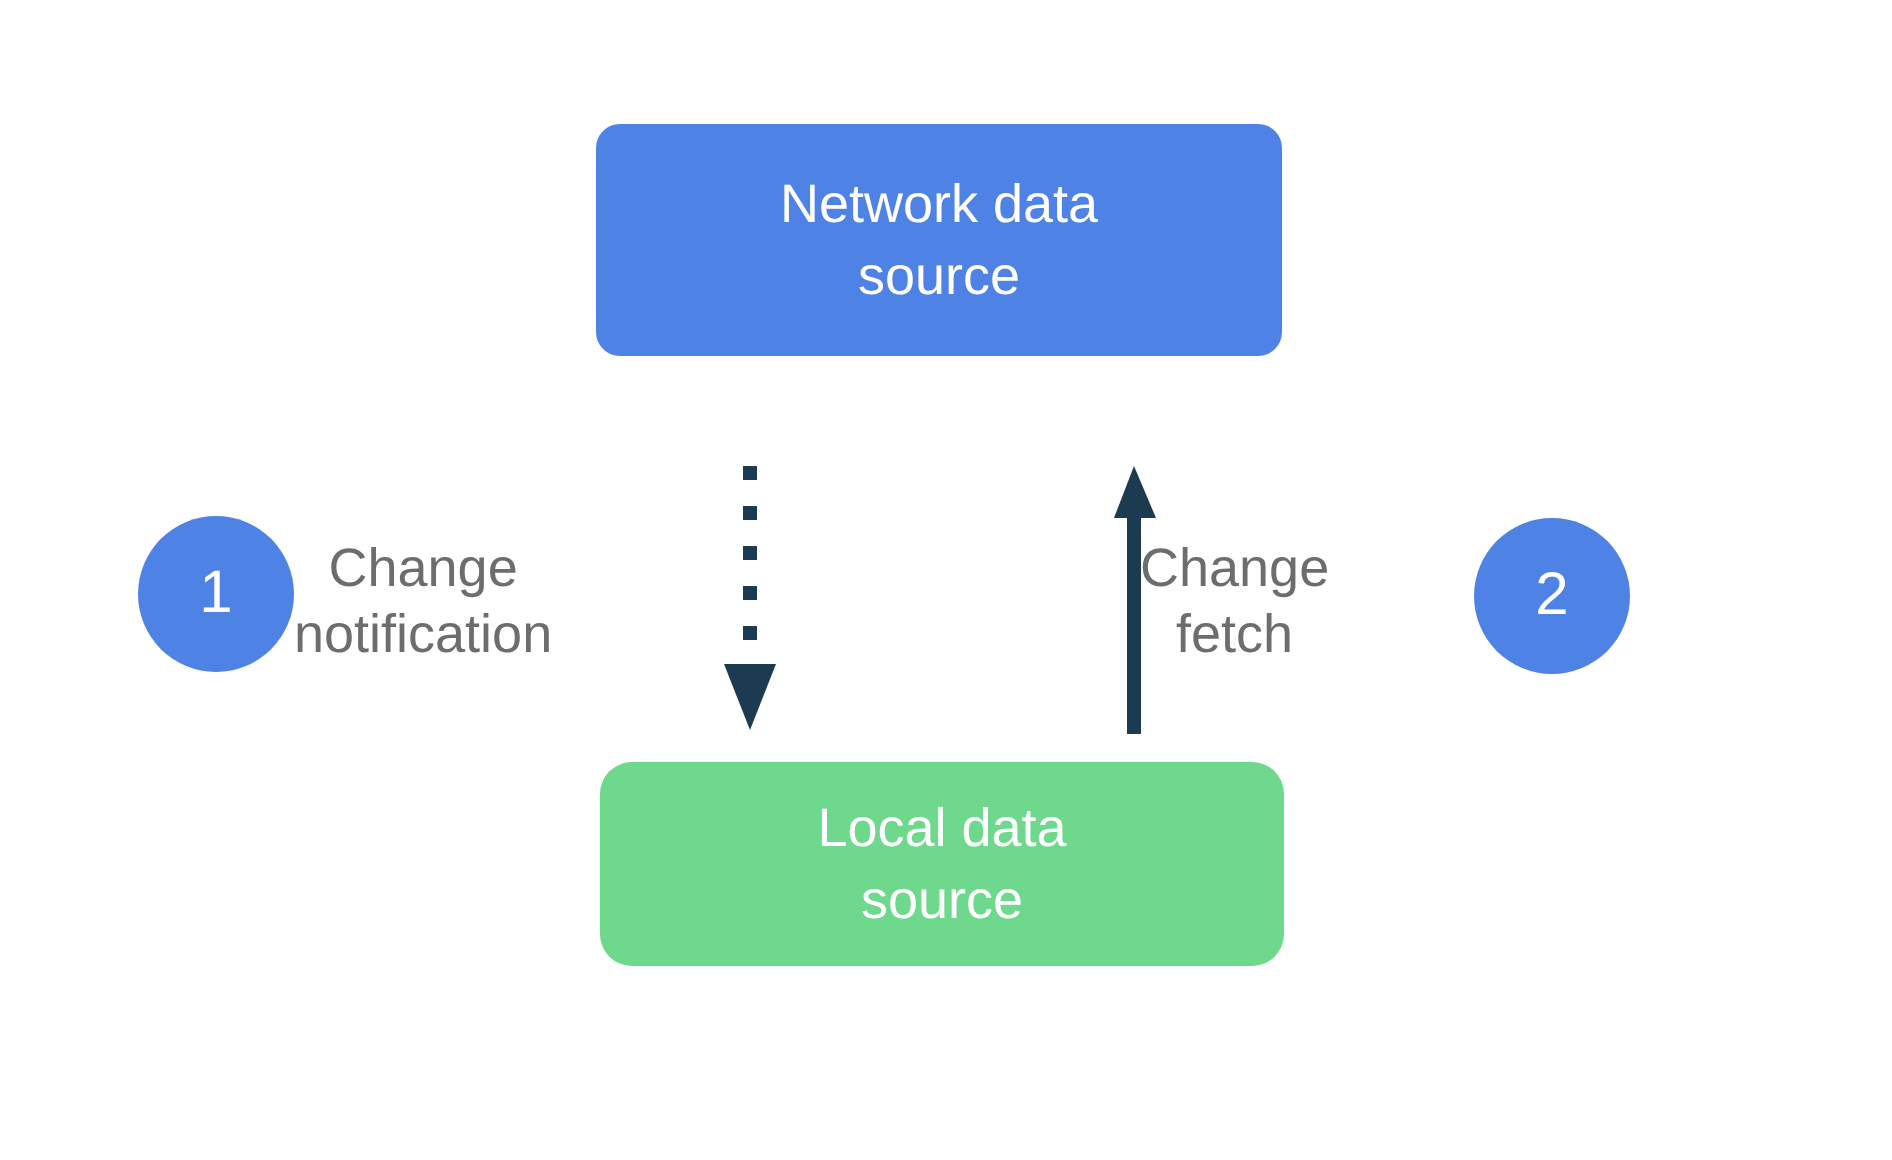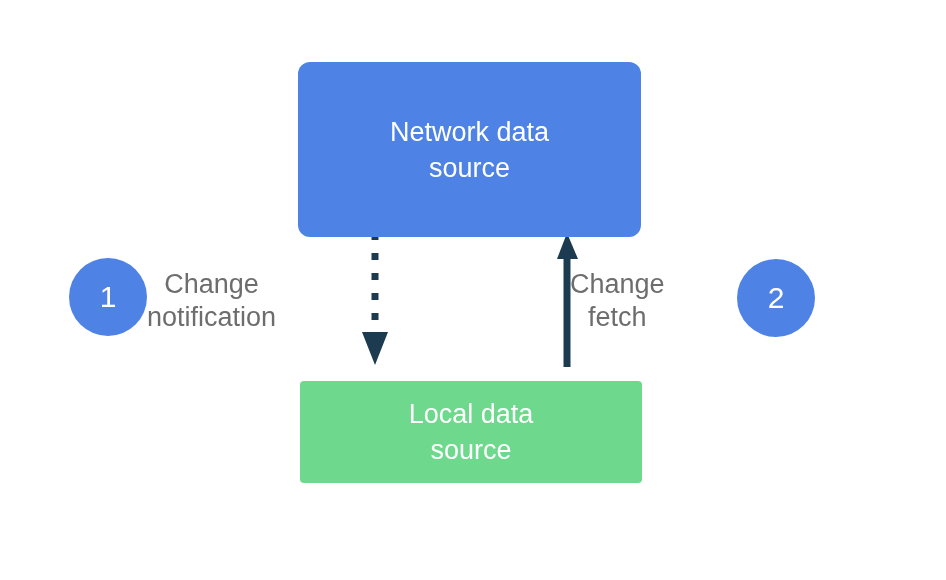--- a/index.html
+++ b/index.html
@@ -25,29 +25,29 @@
     align-items: center;
     justify-content: center;
     text-align: center;
     color: var(--text-white);
     font-size: 27px;
     line-height: 36px;
     white-space: pre-line;
   }
   .node-network {
     left: 298px; top: 62px;
-    width: 343px; height: 175px;
+    width: 343px; height: 116px;
     background: var(--node-blue);
     border-radius: 12px;
   }
   .node-local {
     left: 300px; top: 381px;
     width: 342px; height: 102px;
     background: var(--node-green);
-    border-radius: 4px;
+    border-radius: 16px;
   }
   .step-badge {
     position: absolute;
     width: 78px; height: 78px;
     border-radius: 50%;
     background: var(--node-blue);
     color: var(--text-white);
     font-size: 30px;
     display: flex;
     align-items: center;

